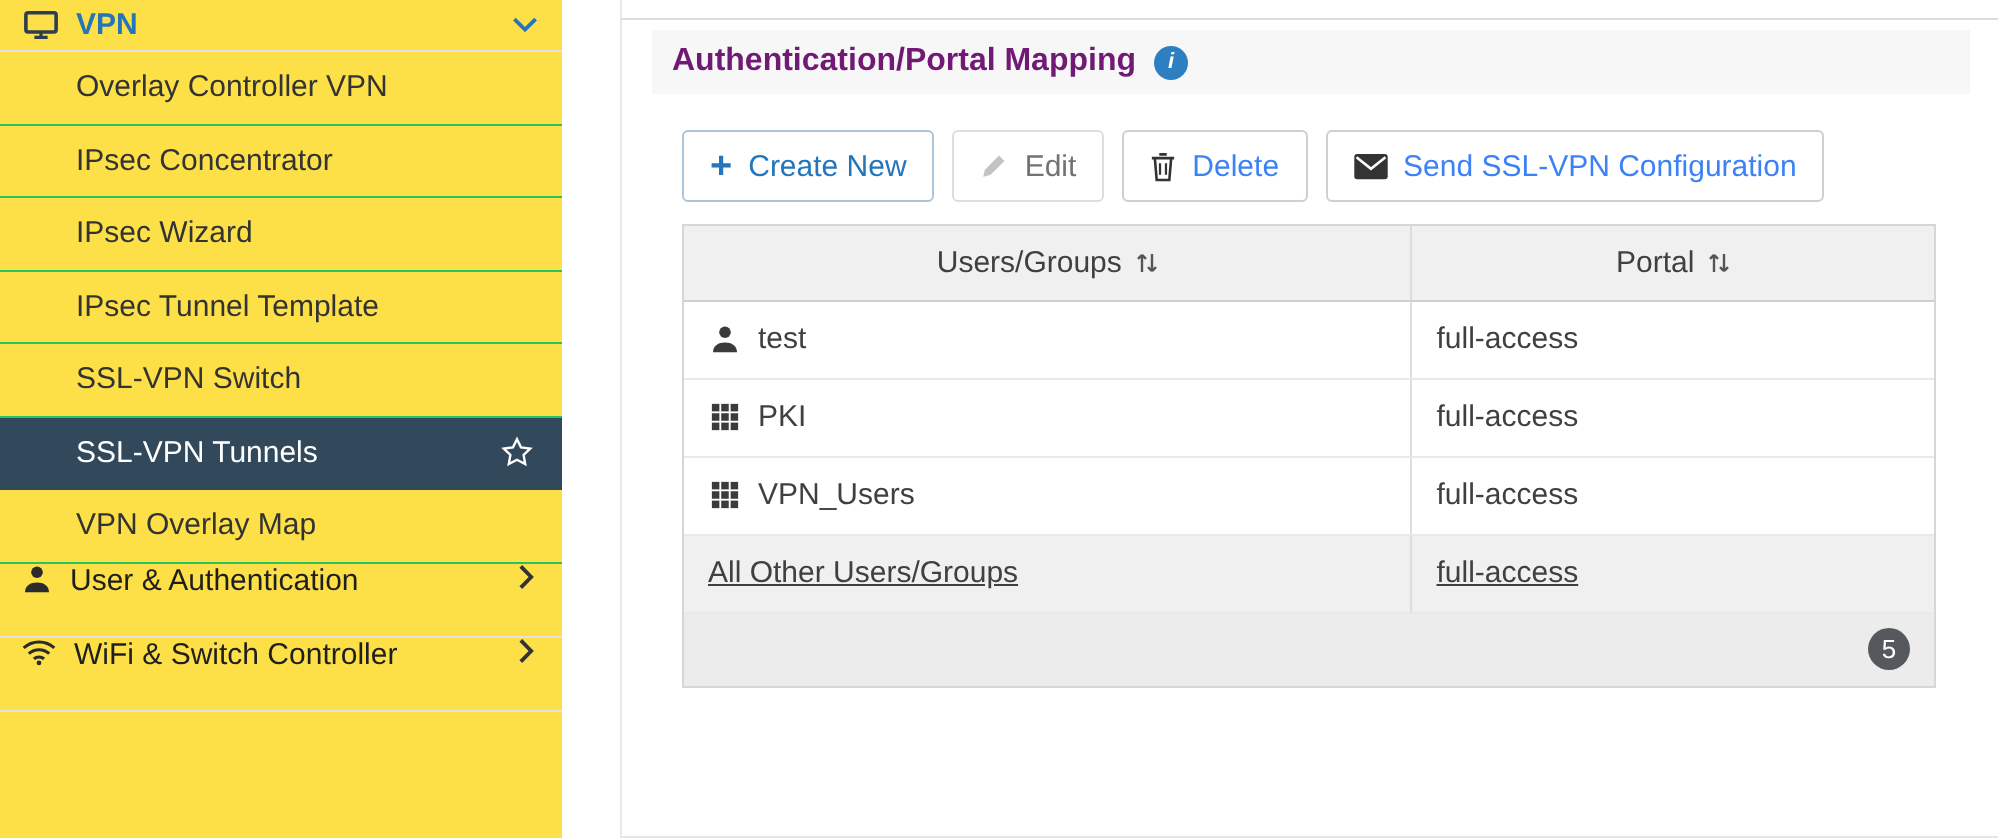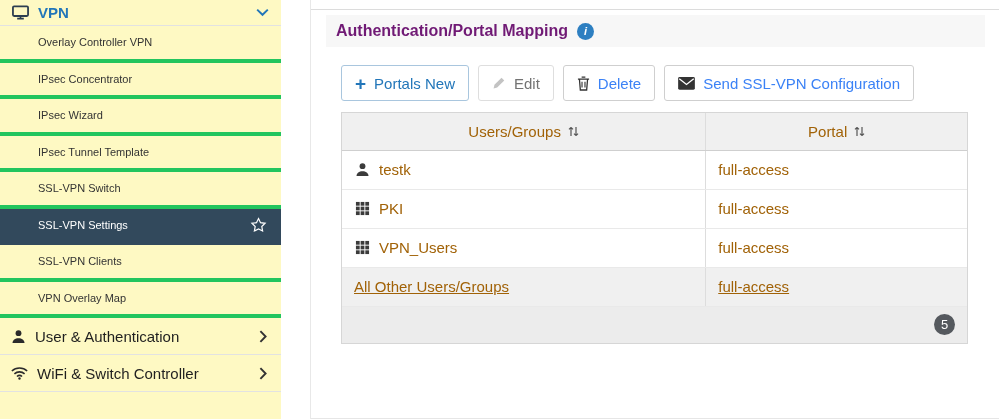--- a/index.html
+++ b/index.html
@@ -8,44 +8,44 @@
     font-family: "Liberation Sans", sans-serif;
     background: #ffffff;
     position: relative;
     overflow: hidden;
     color: #333;
   }
 
   
   .sidebar {
     position: absolute; left: 0; top: 0; width: 281px; height: 419px;
-    background: #fef9c3;
+    background: #fde047;
   }
   .menu-header {
     display: flex; align-items: center;
     height: 26px; padding: 0 12px;
     color: #2276b9; font-weight: bold; font-size: 15px;
     border-bottom: 1px solid #e2e2e2;
     cursor: pointer;
   }
   .menu-header .mh-label { margin-left: 9px; }
   .menu-header .chev { margin-left: auto; display: flex; }
   .sub-item {
     display: flex; align-items: center;
     height: 36.5px; padding: 0 14px 0 38px;
-    font-size: 11px; color: #333;
-    border-bottom: 4px solid #22c55e;
+    font-size: 15px; color: #333;
+    border-bottom: 1px solid #22c55e;
     cursor: pointer; white-space: nowrap;
   }
   .sub-item.selected {
     background: #32495c; color: #fff; border-bottom-color: #32495c;
   }
   .sub-item .star { margin-left: auto; display: flex; }
   .top-item {
-    display: flex; align-items: center;
+    display: flex; align-items: flex-start;
     height: 37px; padding: 0 14px 0 11px;
     font-size: 15px; color: #1f1f1f;
     border-bottom: 1px solid #e2e2e2;
     cursor: pointer;
   }
   .top-item .ti-label { margin-left: 9px; }
   .top-item .chev { margin-left: auto; display: flex; }
 
   
   .panel {
@@ -81,21 +81,21 @@
     padding: 0 13px; height: 36px;
     font-size: 15px; color: #3b82f6; cursor: pointer;
     font-family: "Liberation Sans", sans-serif;
     white-space: nowrap;
   }
   .btn-create { color: #2276b9; border-color: #a9c6de; }
   .btn-create .plus { font-size: 19px; font-weight: bold; line-height: 1; }
   .btn-edit { color: #737373; border-color: #dedede; cursor: default; }
 
   .table-wrap { margin: 11px 31px 0 30px; border: 1px solid #d6d6d6; }
-  table { width: 100%; border-collapse: collapse; font-size: 15px; color: #a16207; table-layout: fixed; }
+  table { width: 100%; border-collapse: collapse; font-size: 15px; color: #404040; table-layout: fixed; }
   thead th {
     background: #f0f0f0; height: 37px;
     font-weight: normal; border-bottom: 1px solid #cfcfcf;
     cursor: pointer;
   }
   thead th:first-child, tbody td:first-child { border-right: 1px solid #ddd; width: 58.2%; }
   .th-inner { display: flex; align-items: center; justify-content: center; gap: 7px; }
   tbody td { height: 39px; padding: 0 12px; border-bottom: 1px solid #e9e9e9; }
   tbody tr.alt td { background: #f0f0f0; text-decoration: underline; }
   .cell-user { display: flex; align-items: center; gap: 9px; }
@@ -133,29 +133,28 @@
     </span>
   </div>
 
   <div class="sub-item">Overlay Controller VPN</div>
   <div class="sub-item">IPsec Concentrator</div>
   <div class="sub-item">IPsec Wizard</div>
   <div class="sub-item">IPsec Tunnel Template</div>
   <div class="sub-item">SSL-VPN Switch</div>
 
   <div class="sub-item selected">
-    <span>SSL-VPN Settings</span>
+    <span>SSL-VPN Tunnels</span>
     <span class="star">
       <svg width="17" height="16" viewBox="0 0 17 16">
         <path d="M8.5 1.6l2 4.1 4.6.6-3.3 3.2.8 4.5-4.1-2.1-4.1 2.1.8-4.5L1.9 6.3l4.6-.6z" fill="none" stroke="#fff" stroke-width="1.2"></path>
       </svg>
     </span>
   </div>
 
-  <div class="sub-item">SSL-VPN Clients</div>
   <div class="sub-item">VPN Overlay Map</div>
 
   <div class="top-item">
     <span class="icon">
       <svg width="15" height="15" viewBox="0 0 16 16">
         <circle cx="8" cy="4.4" r="3.1" fill="#2b2b2b"></circle>
         <path d="M1.6 15c0-3.5 2.9-5.2 6.4-5.2s6.4 1.7 6.4 5.2z" fill="#2b2b2b"></path>
       </svg>
     </span>
     <span class="ti-label">User &amp; Authentication</span>
@@ -189,21 +188,21 @@
   <div class="panel-inner">
 
     <div class="section-header">
       <h2>Authentication/Portal Mapping</h2>
       <span class="info-icon">i</span>
     </div>
 
     <div class="toolbar">
       <button class="btn btn-create">
         <span class="plus">+</span>
-        <span>Portals New</span>
+        <span>Create New</span>
       </button>
       <button class="btn btn-edit">
         <span>
           <svg width="14" height="14" viewBox="0 0 16 16">
               <path d="M1.8 14.2l1-4.1 8.1-8.1 3.1 3.1-8.1 8.1z" fill="#c3c3c3"></path>
             </svg>
         </span>
         <span>Edit</span>
       </button>
       <button class="btn">
@@ -257,21 +256,21 @@
         <tbody>
           <tr>
             <td>
                 <span class="cell-user">
               <span class="row-icon">
                 <svg width="15" height="15" viewBox="0 0 16 16">
                       <circle cx="8" cy="4.4" r="3.1" fill="#3b3b3b"></circle>
                       <path d="M1.6 15c0-3.5 2.9-5.2 6.4-5.2s6.4 1.7 6.4 5.2z" fill="#3b3b3b"></path>
                     </svg>
               </span>
-              <span>testk</span>
+              <span>test</span>
             </span>
               </td>
             <td>full-access</td>
           </tr>
           <tr>
             <td>
                 <span class="cell-user">
               <span class="row-icon">
                 <svg width="15" height="15" viewBox="0 0 16 16">
                   <rect x="1" y="1" width="4" height="4" fill="#3b3b3b"></rect>

